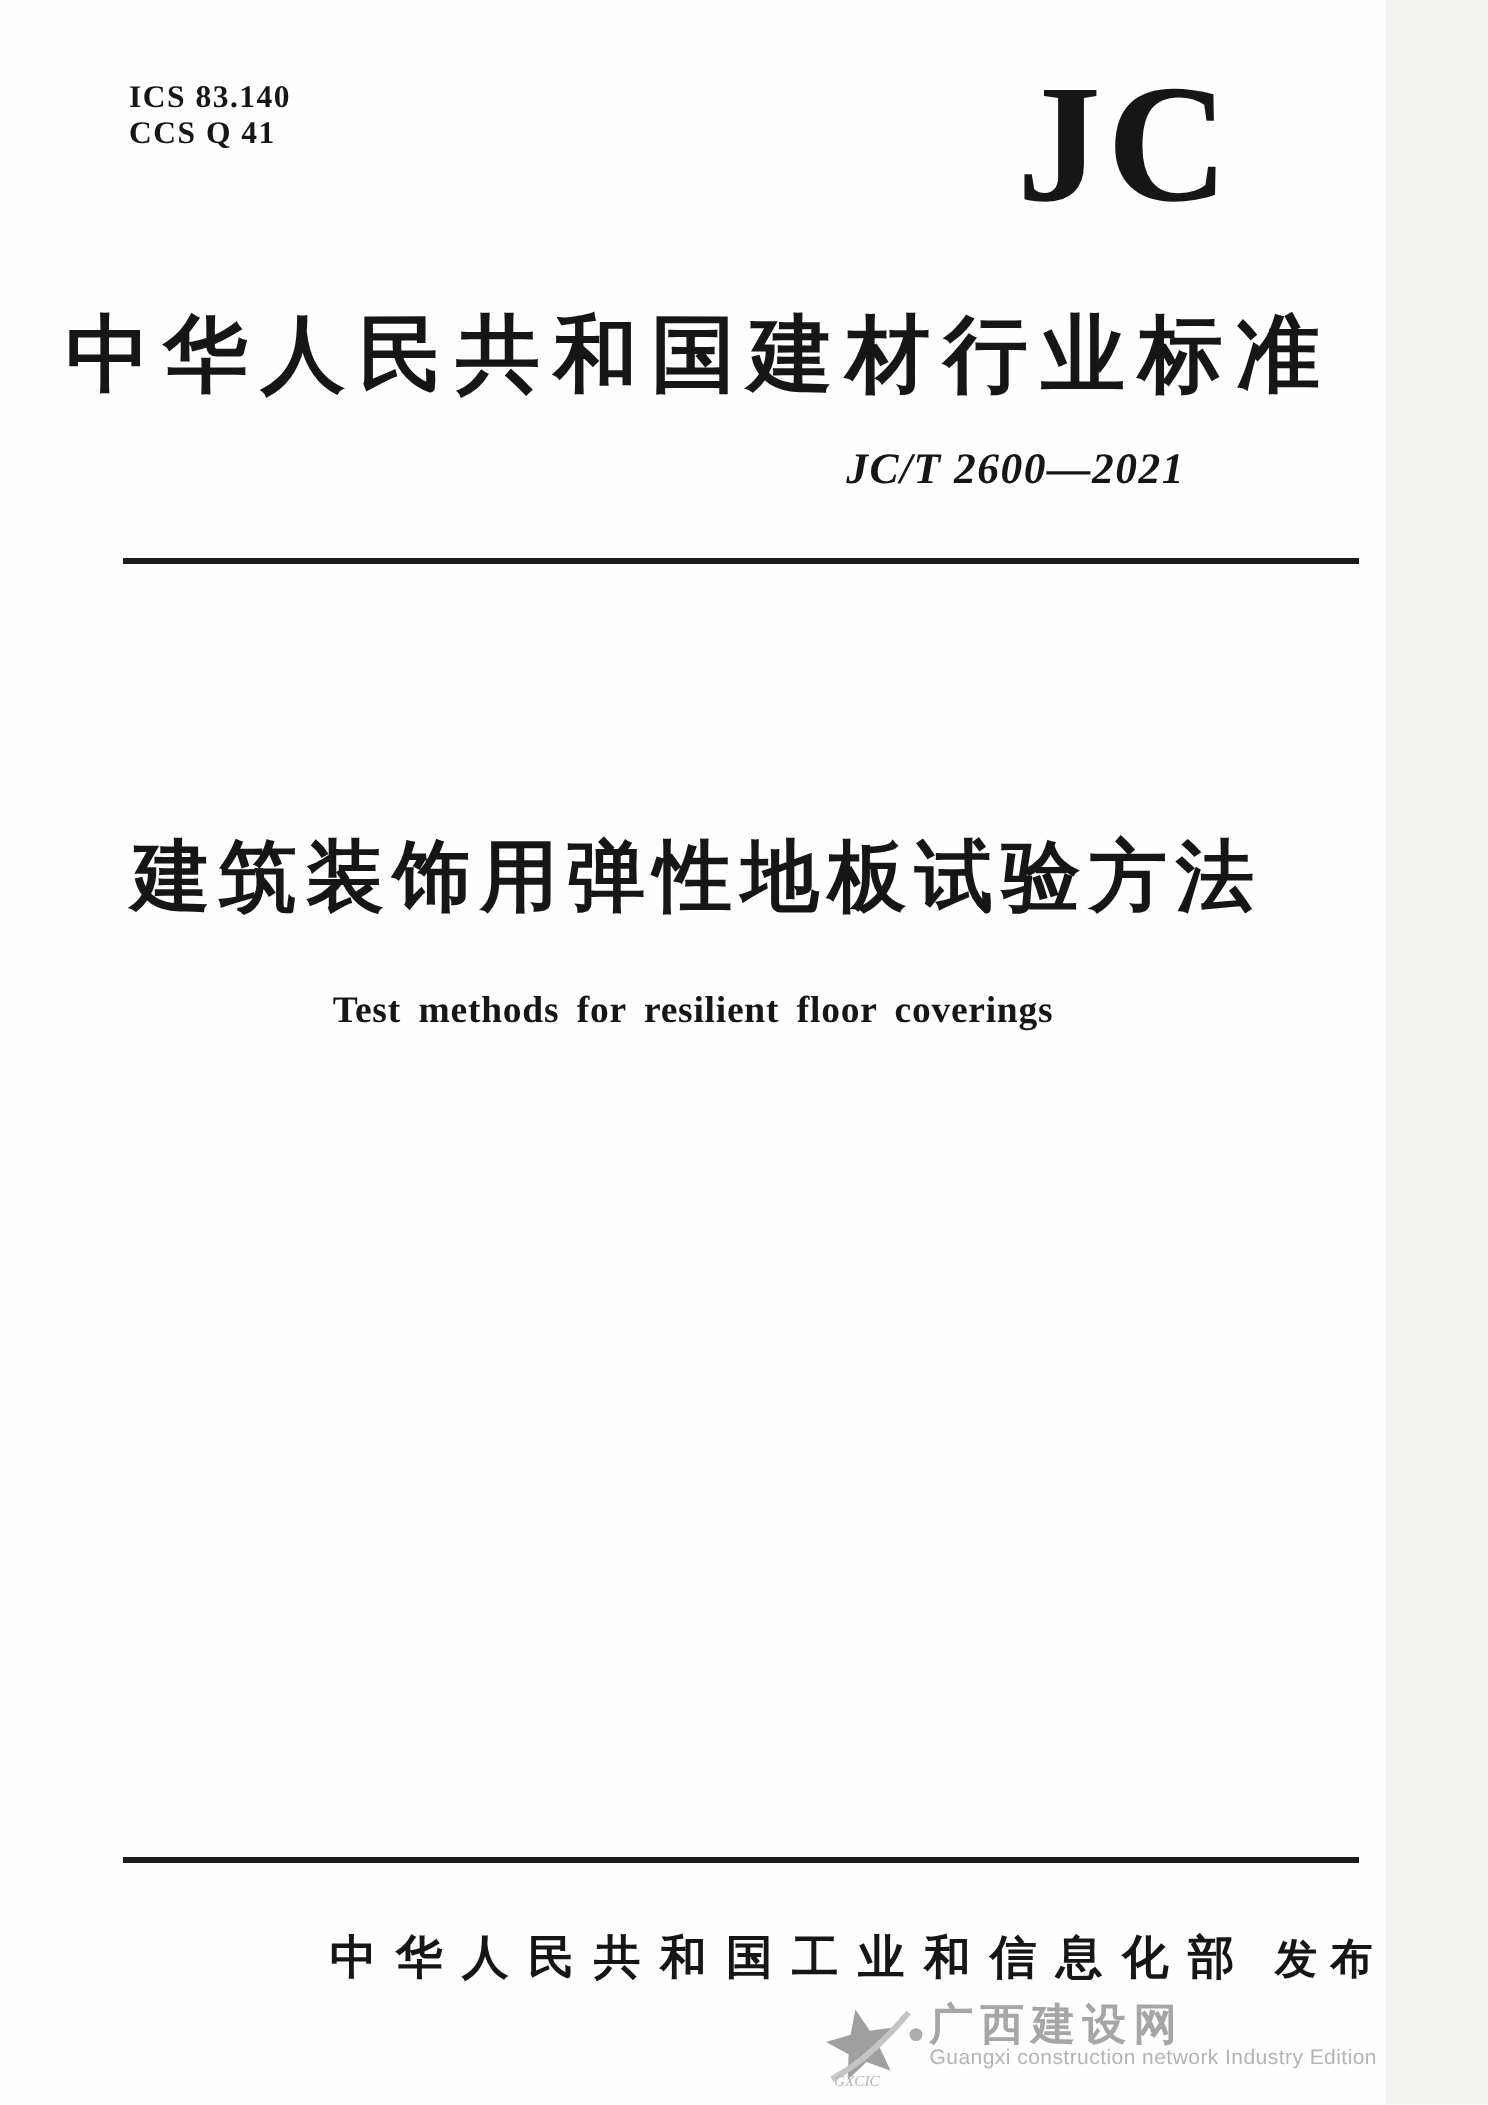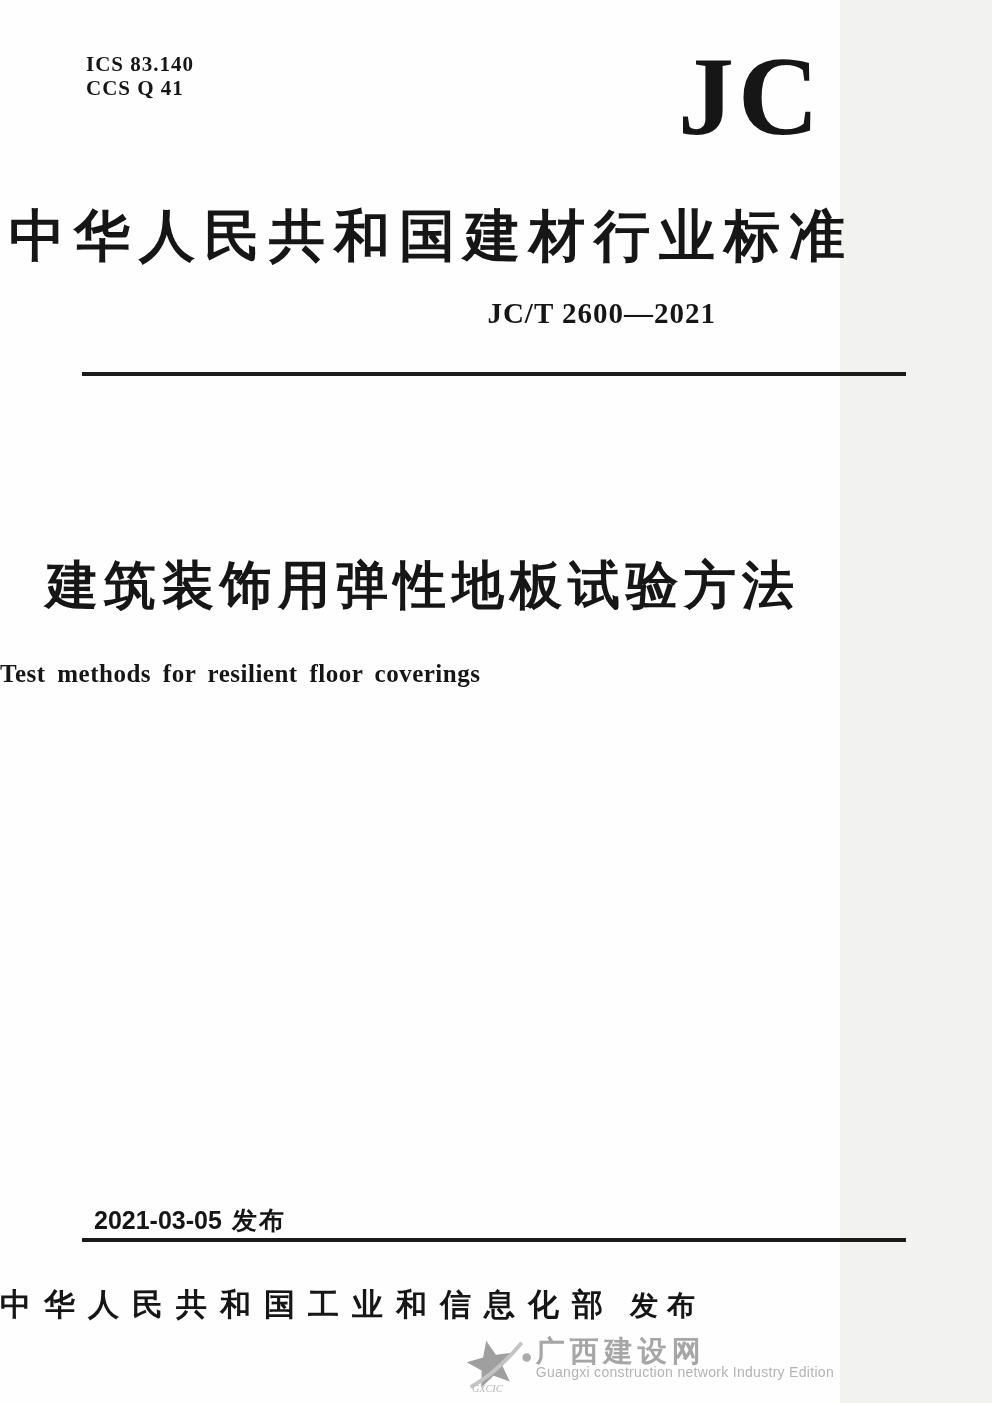--- a/index.html
+++ b/index.html
@@ -5,21 +5,21 @@
   html,body{margin:0;padding:0;}
   body{
     width:992px;height:1403px;
     background:#f2f2f0;
     font-family:"Liberation Serif", serif;
     color:#161616;
     position:relative;
     overflow:hidden;
   }
   .page{
-    position:absolute;left:0;top:0;width:840px;height:1403px;
+    position:absolute;left:0;top:0;width:924px;height:1403px;
     background:#fefefe;
   }
   
   .meta{
     position:absolute;left:86px;top:52px;
     font-family:"Liberation Serif", serif;
     font-weight:bold;font-size:21px;line-height:24px;
     letter-spacing:1px;
   }
   
@@ -33,60 +33,62 @@
   .std-category{
     position:absolute;top:204px;left:0;width:100%;
     text-align:center;
     font-family:Liberation Sans, sans-serif;
     font-weight:bold;font-size:56px;line-height:64px;
     letter-spacing:9px;text-indent:9px;
     white-space:nowrap;
   }
   
   .std-number{
-    position:absolute;top:297px;right:124px;
+    position:absolute;top:297px;right:134px;
     font-family:"Liberation Serif", serif;
     font-weight:bold;font-size:29px;letter-spacing:1px;
     white-space:nowrap;
+    font-style:italic;
   }
   .rule{
     position:absolute;left:82px;width:824px;height:4px;
     background:#1b1b1b;
   }
   .rule-top{top:372px;}
   .rule-bottom{top:1238px;}
   
   .title-zh{
     position:absolute;top:558px;left:0;width:100%;
     text-align:center;
     font-family:"Liberation Sans", sans-serif;
     font-weight:bold;font-size:52px;line-height:54px;
     letter-spacing:6px;text-indent:6px;
     white-space:nowrap;
   }
   .title-en{
     position:absolute;top:660px;left:0;width:100%;
+    text-align:center;
     font-family:"Liberation Serif", serif;
     font-weight:bold;font-size:25px;
     word-spacing:5px;letter-spacing:0.5px;
     white-space:nowrap;
   }
   
   .dates{
     position:absolute;top:1204px;left:94px;width:812px;
     display:flex;justify-content:space-between;
     font-family:"Liberation Sans", sans-serif;
     font-weight:bold;font-size:25px;
     white-space:nowrap;
   }
   .dates .label{margin-left:10px;letter-spacing:2px;}
   
   .issuer-line{
     position:absolute;top:1284px;left:0;width:100%;
-    text-align:left;white-space:nowrap;
+    text-align:right;white-space:nowrap;
   }
   .issuer-name{
     font-family:"Liberation Serif", serif;
     font-weight:bold;font-size:31px;
     letter-spacing:13px;
   }
   .issuer-action{
     font-family:"Liberation Sans", sans-serif;
     font-weight:bold;font-size:28px;
     letter-spacing:9px;margin-left:14px;
@@ -126,23 +128,20 @@
 
   <div class="std-number">JC/T 2600—2021</div>
 
   <div class="rule rule-top"></div>
 
   <div class="title-zh">建筑装饰用弹性地板试验方法</div>
 
   <div class="title-en">Test methods for resilient floor coverings</div>
 
   <div class="dates">
-    <div>
-      <span>2021-03-05</span><span class="label">发布</span>
-    </div>
   </div>
 
   <div class="rule rule-bottom"></div>
 
   <div class="issuer-line">
     <span class="issuer-name">中华人民共和国工业和信息化部</span><span class="issuer-action">发布</span>
   </div>
 
   <div class="watermark">
     <span class="wm-star">

